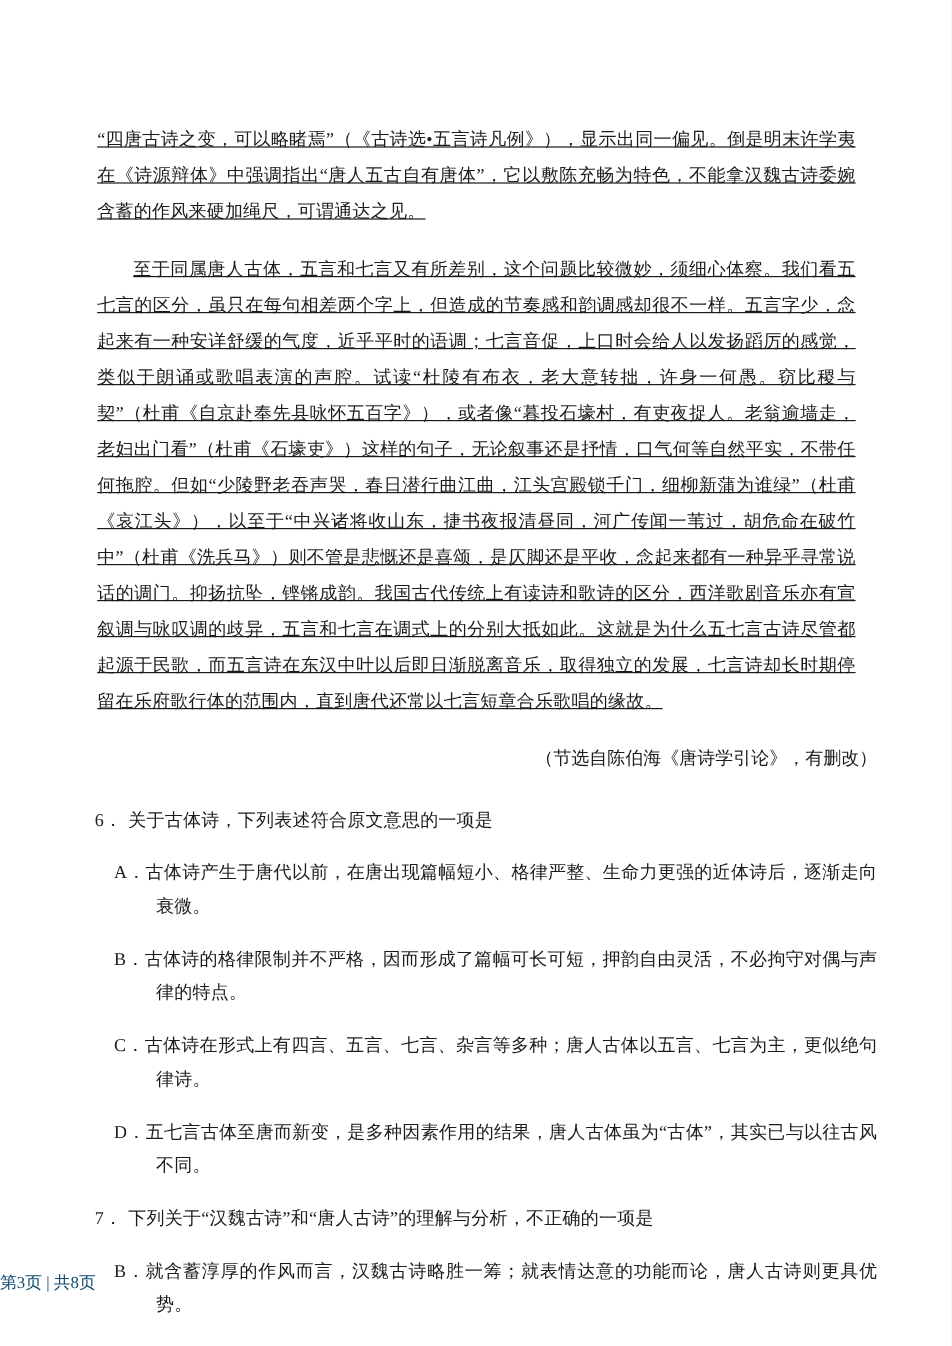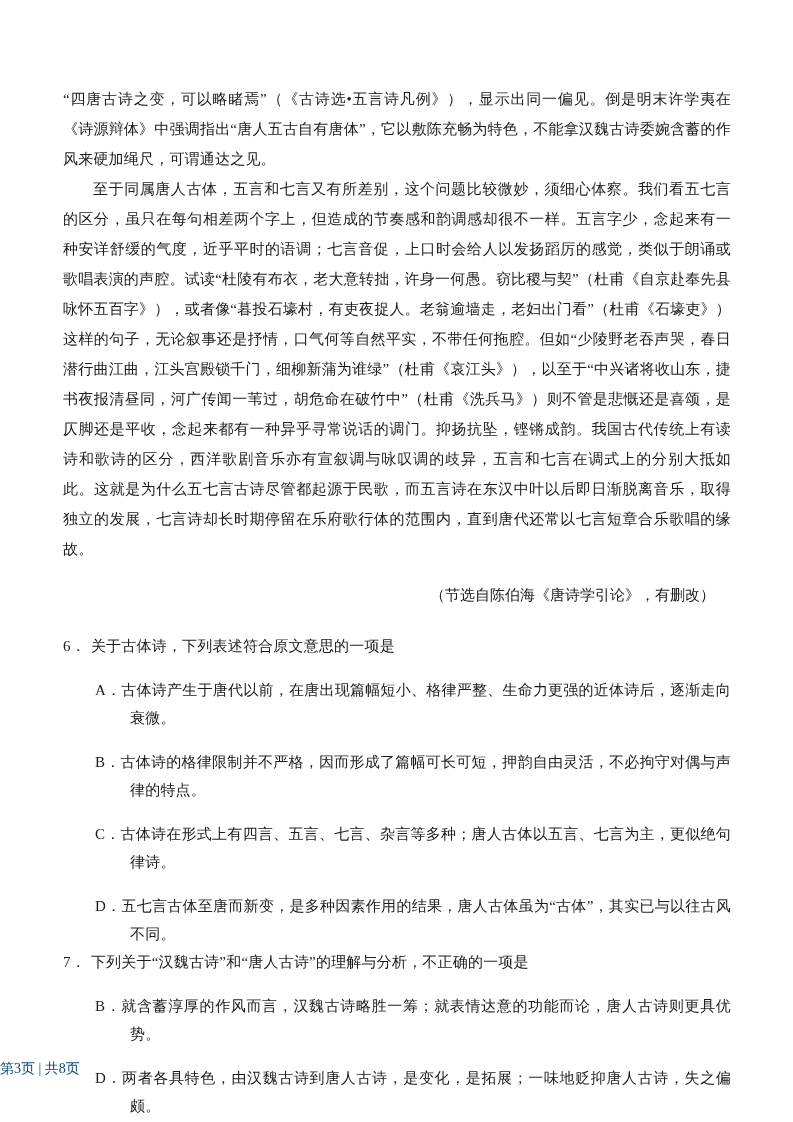--- a/index.html
+++ b/index.html
@@ -10,39 +10,40 @@
     margin: 0 auto;
     background: #ffffff;
     color: #1b1b1b;
     font-family: "Liberation Serif", "DejaVu Serif", serif;
     overflow: hidden;
   }
   .passage {
     padding: 84px 62px 0 63px;
   }
   .para {
-    margin: 0;
+    margin: 18px;
     font-size: 15px;
     line-height: 30px;
     letter-spacing: 0.2px;
     text-align: justify;
+    text-decoration: underline;
   }
   .para.indent { text-indent: 2em; }
   .citation {
-    margin: 16px;
+    margin: 0;
     font-size: 15px;
     line-height: 30px;
     text-align: right;
   }
   .questions {
     padding: 6px 62px 0 63px;
     font-size: 15px;
   }
   .stem {
-    margin: 0;
+    margin: 16px;
     line-height: 28px;
     letter-spacing: 0.2px;
   }
   .stem .qnum { margin-right: 5px; }
   .option {
     margin: 16px 0 0 32px;
     padding-left: 35px;
     text-indent: -35px;
     line-height: 28px;
     letter-spacing: 0.2px;

